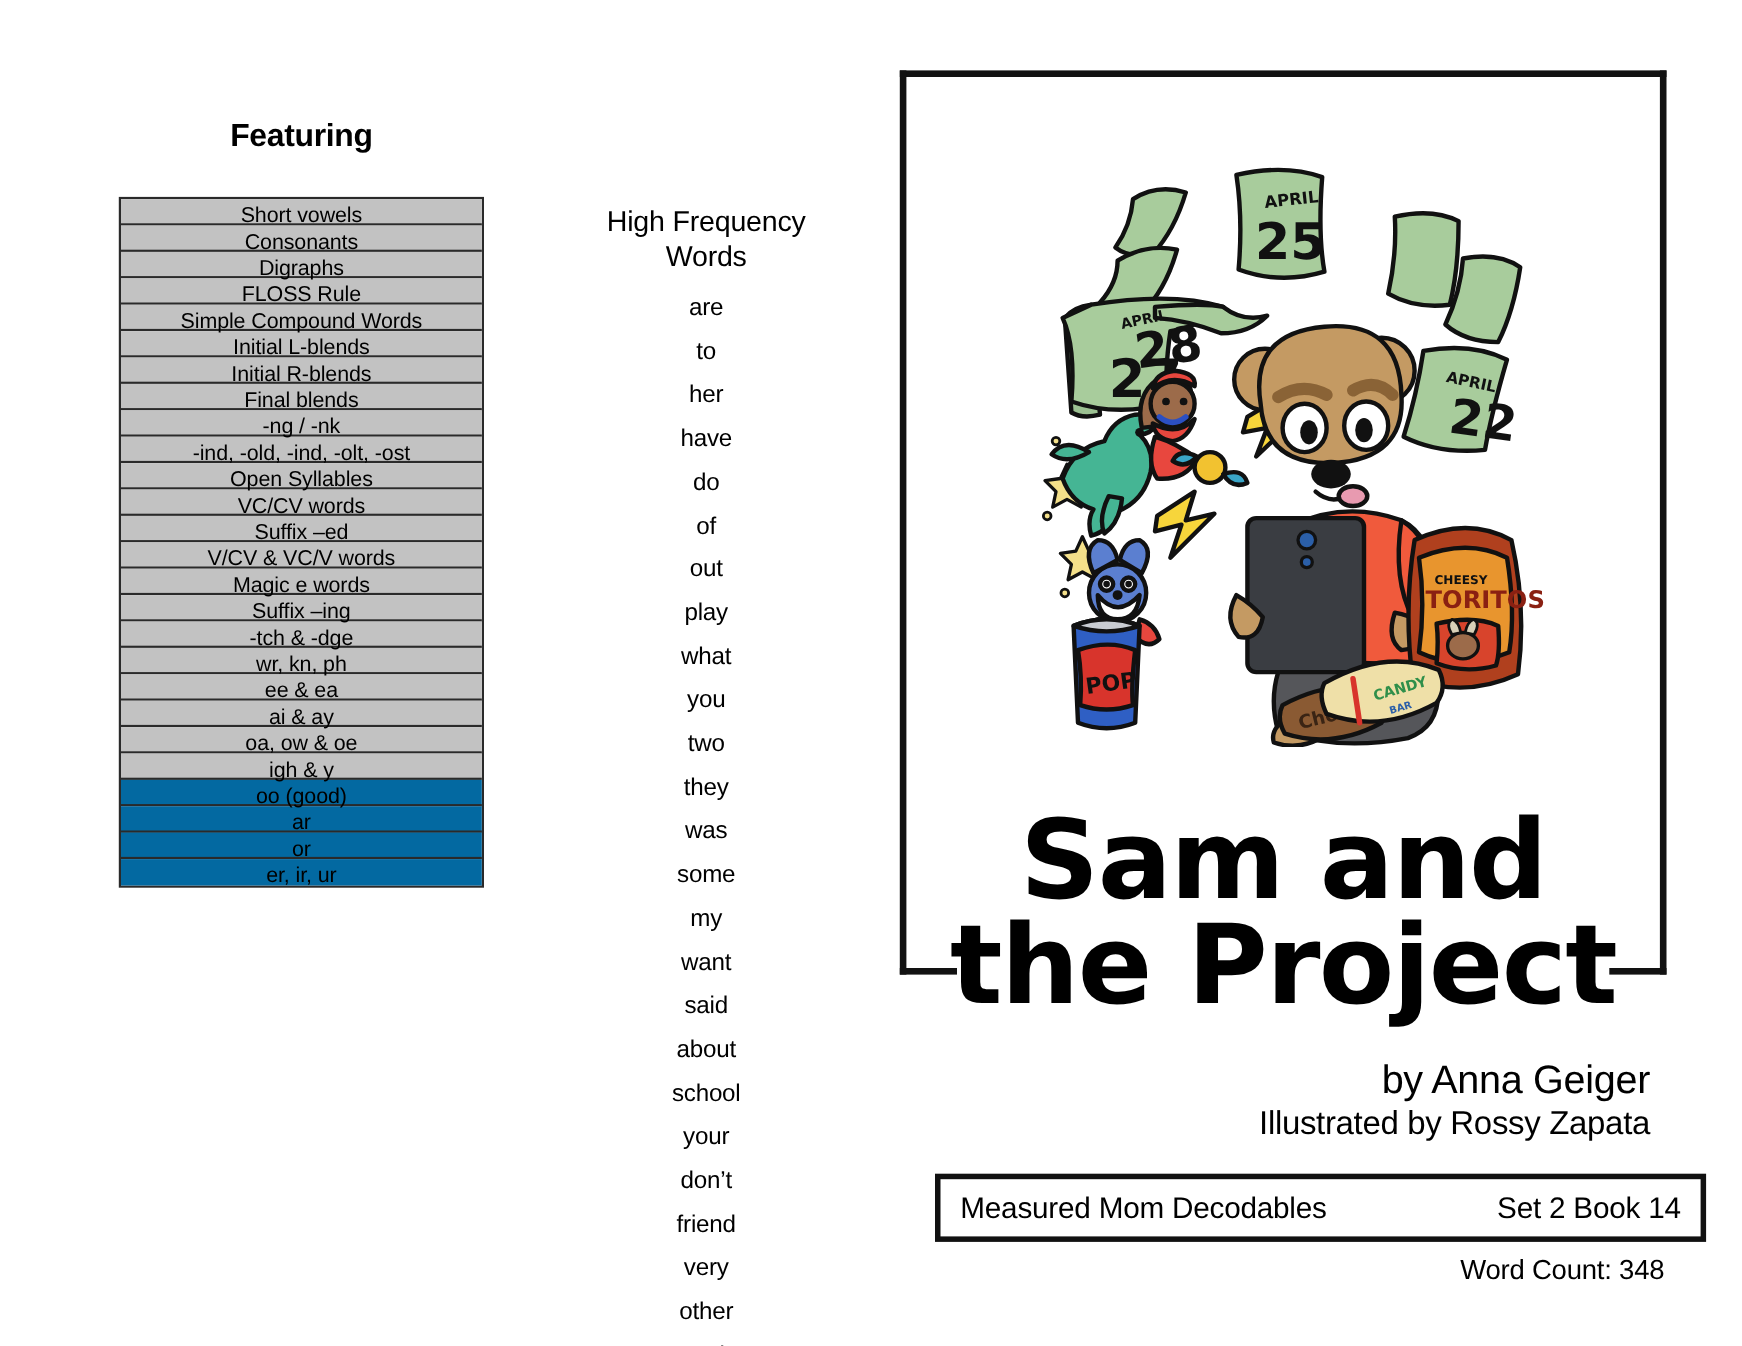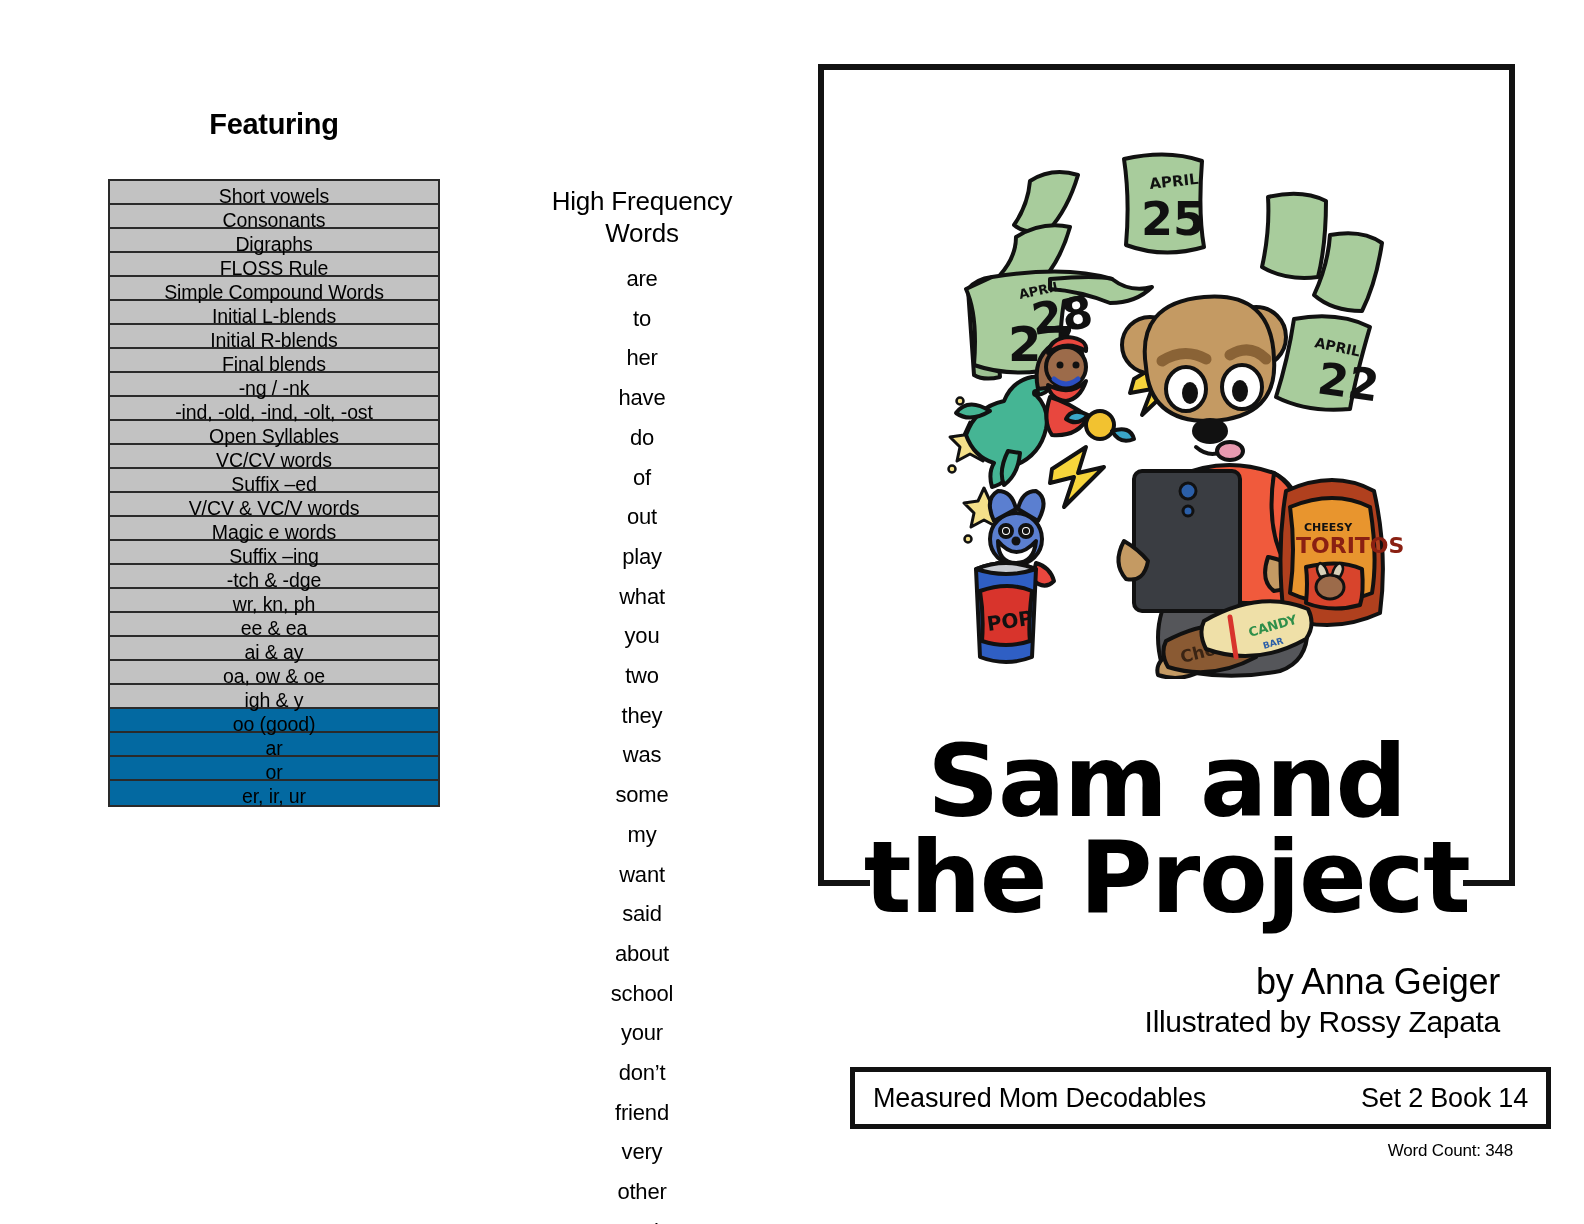--- a/index.html
+++ b/index.html
@@ -146,21 +146,21 @@
     margin-left: 32px;
   }
   #series-box span { font-size: 27px; letter-spacing: -0.2px; }
 
   #word-count {
     position: absolute;
     left: 818px;
     top: 1141px;
     width: 695px;
     text-align: right;
-    font-size: 17px;
+    font-size: 25px;
     letter-spacing: -0.2px;
   }
 </style>
 </head>
 <body>
 
 <div id="featuring-heading">Featuring</div>
 
 <div id="skills-table">
   <div class="skill-row">Short vowels</div>

